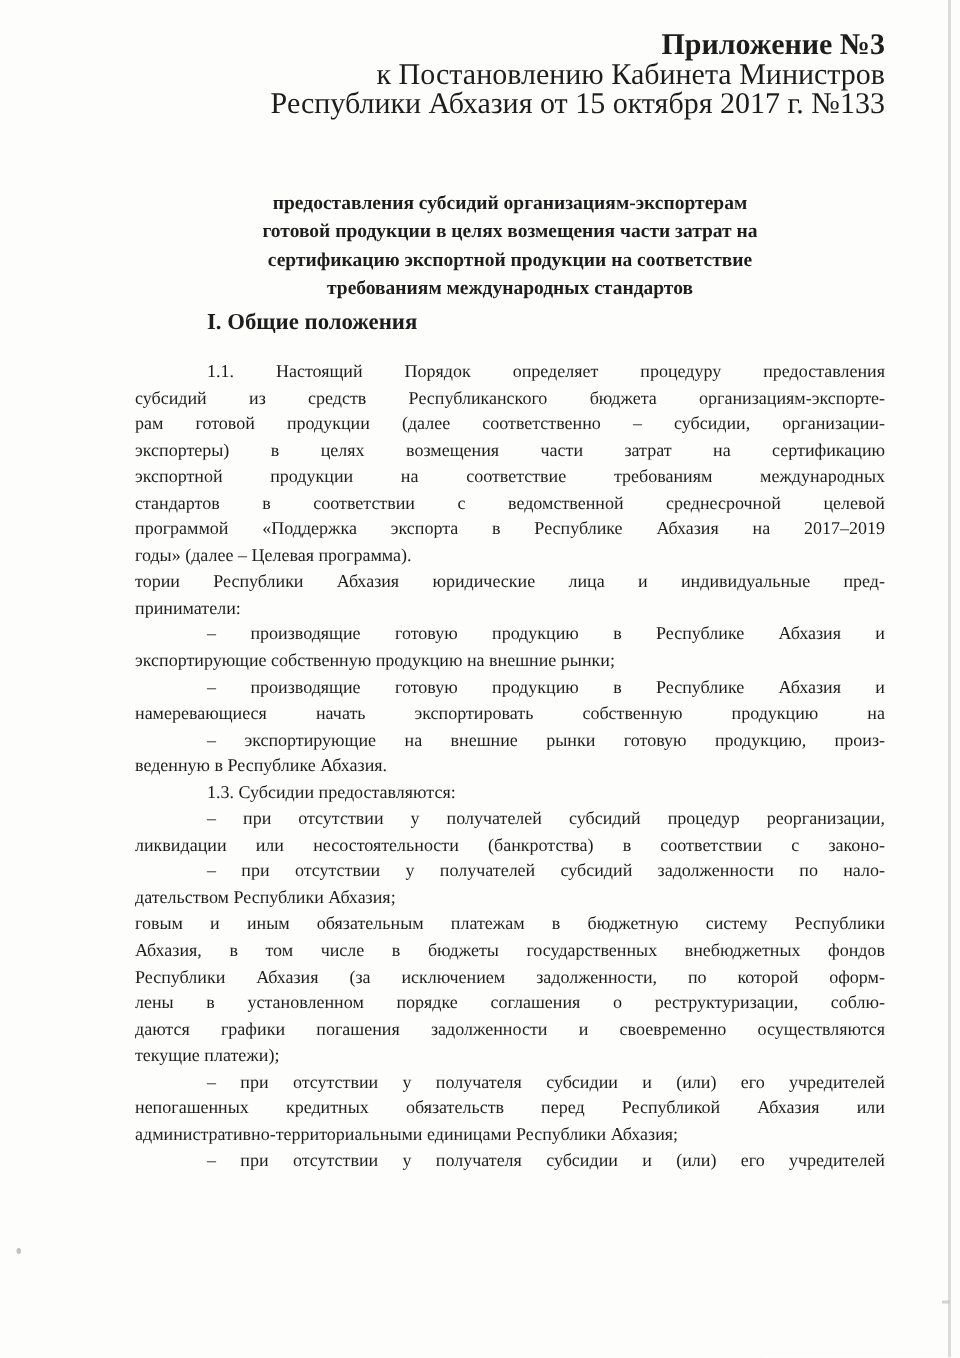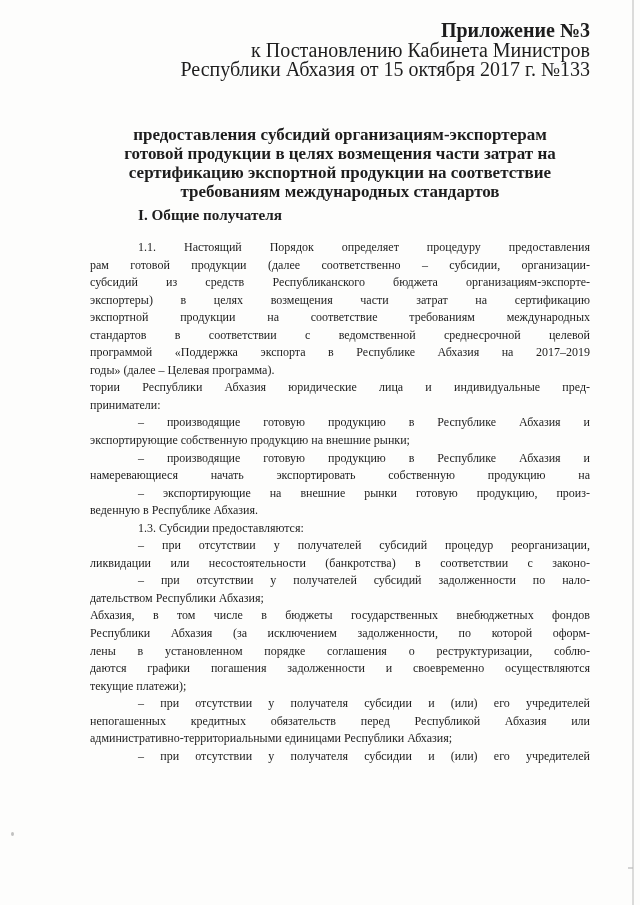--- a/index.html
+++ b/index.html
@@ -37,21 +37,21 @@
     font-size: 16.5px;
     letter-spacing: 0.4px;
   }
   .doc-subtitle {
     position: absolute;
     top: 125px;
     left: 90px;
     width: 500px;
     text-align: center;
     font-weight: 700;
-    font-size: 17px;
+    font-size: 13px;
     line-height: 19px;
   }
   .section-heading {
     position: absolute;
     top: 206px;
     left: 138px;
     font-weight: 700;
     font-size: 15.2px;
   }
   .doc-body {
@@ -110,44 +110,45 @@
   </div>
 
 
   <div class="doc-subtitle">
       <div>предоставления субсидий организациям-экспортерам</div>
       <div>готовой продукции в целях возмещения части затрат на</div>
       <div>сертификацию экспортной продукции на соответствие</div>
       <div>требованиям международных стандартов</div>
     </div>
 
-  <div class="section-heading">I. Общие получателя</div>
+  <div class="section-heading">I. Общие положения</div>
 
   <div class="doc-body">
       <div class="line ind j">1.1. Настоящий Порядок определяет процедуру предоставления</div>
+      <div class="line j">субсидий из средств Республиканского бюджета организациям-экспорте-</div>
       <div class="line j">рам готовой продукции (далее соответственно – субсидии, организации-</div>
-      <div class="line j">субсидий из средств Республиканского бюджета организациям-экспорте-</div>
       <div class="line j">экспортеры) в целях возмещения части затрат на сертификацию</div>
       <div class="line j">экспортной продукции на соответствие требованиям международных</div>
       <div class="line j">стандартов в соответствии с ведомственной среднесрочной целевой</div>
       <div class="line j">программой «Поддержка экспорта в Республике Абхазия на 2017–2019</div>
       <div class="line">годы» (далее – Целевая программа).</div>
       <div class="line j">тории Республики Абхазия юридические лица и индивидуальные пред-</div>
       <div class="line">приниматели:</div>
       <div class="line ind j">– производящие готовую продукцию в Республике Абхазия и</div>
       <div class="line">экспортирующие собственную продукцию на внешние рынки;</div>
       <div class="line ind j">– производящие готовую продукцию в Республике Абхазия и</div>
       <div class="line j">намеревающиеся начать экспортировать собственную продукцию на</div>
       <div class="line ind j">– экспортирующие на внешние рынки готовую продукцию, произ-</div>
       <div class="line">веденную в Республике Абхазия.</div>
       <div class="line ind">1.3. Субсидии предоставляются:</div>
       <div class="line ind j">– при отсутствии у получателей субсидий процедур реорганизации,</div>
       <div class="line j">ликвидации или несостоятельности (банкротства) в соответствии с законо-</div>
       <div class="line ind j">– при отсутствии у получателей субсидий задолженности по нало-</div>
       <div class="line">дательством Республики Абхазия;</div>
+      <div class="line j">говым и иным обязательным платежам в бюджетную систему Республики</div>
       <div class="line j">Абхазия, в том числе в бюджеты государственных внебюджетных фондов</div>
       <div class="line j">Республики Абхазия (за исключением задолженности, по которой оформ-</div>
       <div class="line j">лены в установленном порядке соглашения о реструктуризации, соблю-</div>
       <div class="line j">даются графики погашения задолженности и своевременно осуществляются</div>
       <div class="line">текущие платежи);</div>
       <div class="line ind j">– при отсутствии у получателя субсидии и (или) его учредителей</div>
       <div class="line j">непогашенных кредитных обязательств перед Республикой Абхазия или</div>
       <div class="line">административно-территориальными единицами Республики Абхазия;</div>
       <div class="line ind j">– при отсутствии у получателя субсидии и (или) его учредителей</div>
     </div>

